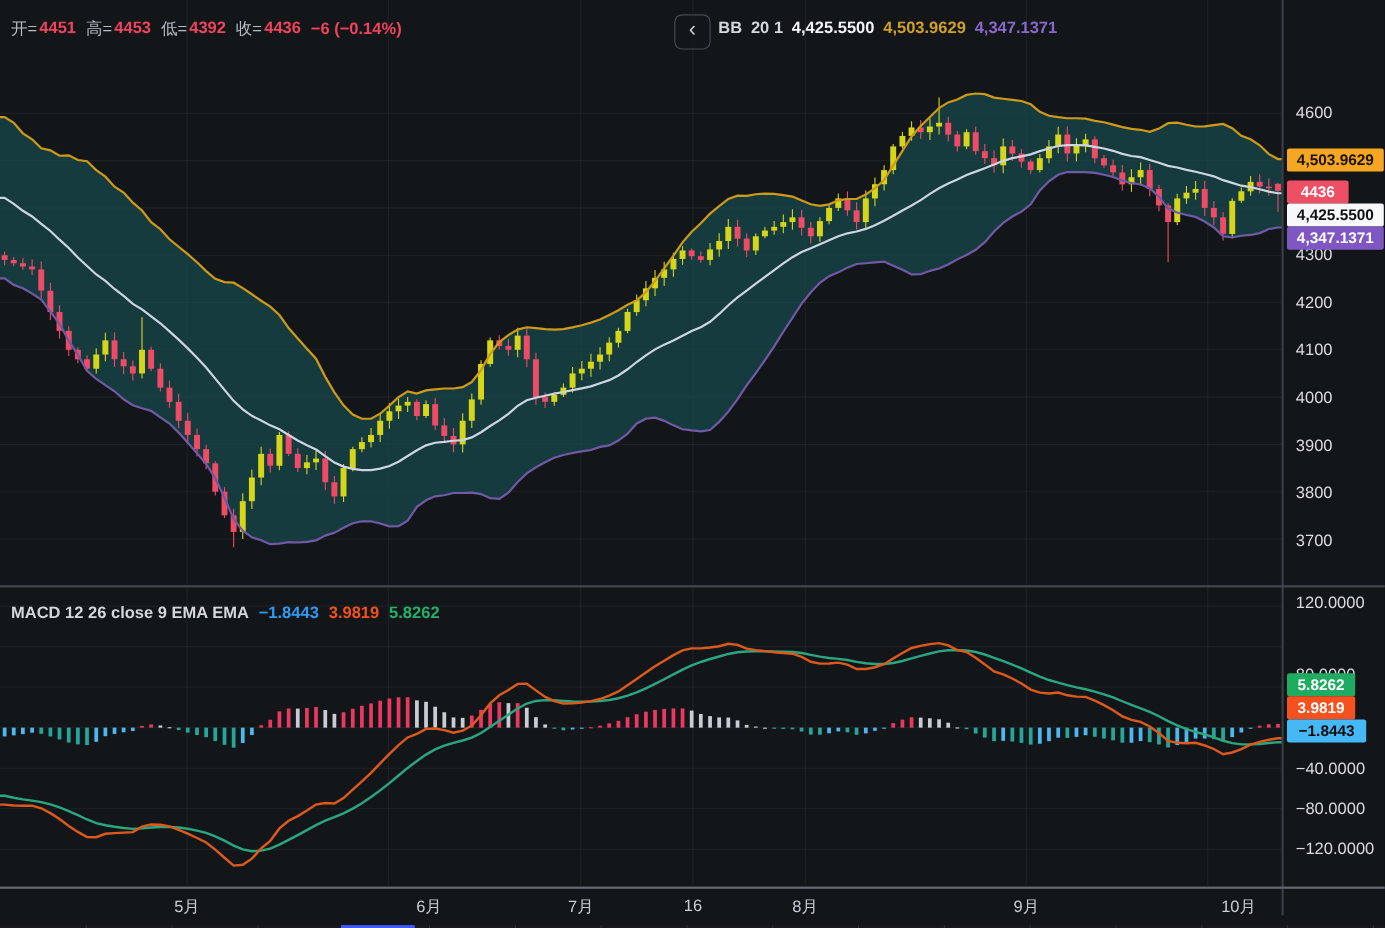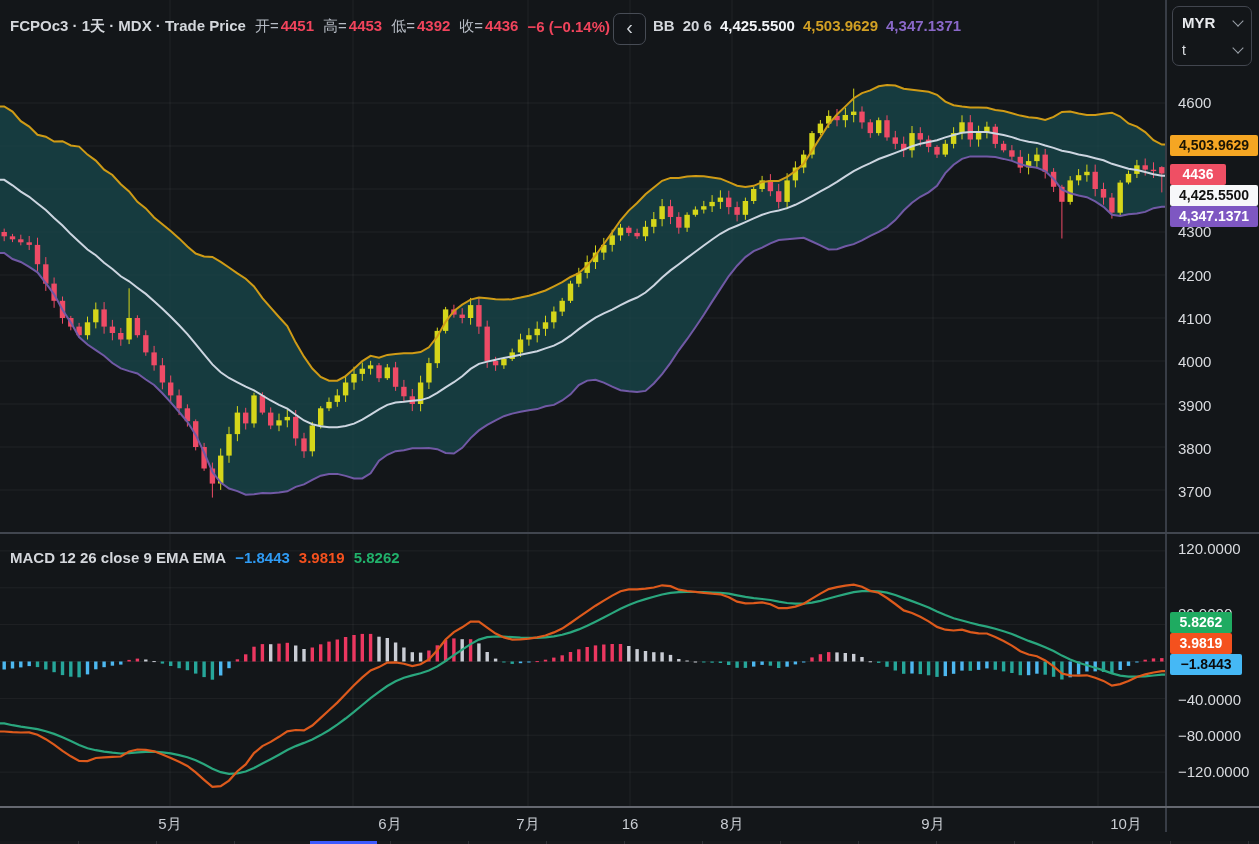--- a/index.html
+++ b/index.html
@@ -517,21 +517,20 @@
         <polyline points="0,723.4 4.2,723.4 12.5,725.2 20.8,726.7 29.2,727.8 37.5,729.2 45.8,731.2 54.1,733.9 62.5,737.3 70.8,741.1 79.1,745.0 87.5,748.3 95.8,750.2 104.1,751.6 112.4,752.7 120.8,753.5 129.1,753.1 137.4,752.3 145.8,751.8 154.1,751.7 162.4,752.3 170.7,753.4 179.1,755.1 187.4,757.2 195.7,760.3 204.1,764.2 212.4,768.7 220.7,772.2 229.0,773.9 237.4,773.3 245.7,771.5 254.0,767.9 262.4,763.5 270.7,759.2 279.0,754.7 287.3,750.1 295.7,746.1 304.0,742.9 312.3,739.4 320.7,735.1 329.0,730.2 337.3,724.6 345.6,718.5 354.0,711.9 362.3,705.0 370.6,698.1 379.0,691.9 387.3,686.0 395.6,681.3 403.9,677.8 412.3,675.4 420.6,673.2 428.9,670.5 437.3,666.4 445.6,661.0 453.9,655.2 462.2,649.7 470.6,644.1 478.9,639.6 487.2,637.2 495.6,636.5 503.9,636.6 512.2,637.2 520.5,637.7 528.9,637.9 537.2,637.8 545.5,637.3 553.9,636.3 562.2,634.8 570.5,632.4 578.8,629.4 587.2,625.8 595.5,621.7 603.8,617.5 612.2,613.1 620.5,608.7 628.8,604.9 637.1,601.8 645.5,599.1 653.8,596.8 662.1,594.5 670.5,592.9 678.8,592.2 687.1,592.0 695.4,592.0 703.8,592.2 712.1,592.5 720.4,592.8 728.8,593.7 737.1,595.3 745.4,596.9 753.7,598.2 762.1,599.0 770.4,600.0 778.7,601.7 787.1,603.0 795.4,603.7 803.7,603.7 812.0,602.7 820.4,600.9 828.7,598.5 837.0,596.2 845.4,594.1 853.7,592.2 862.0,591.1 870.3,591.1 878.7,591.4 887.0,592.7 895.3,595.0 903.7,598.1 912.0,601.1 920.3,604.2 928.6,607.6 937.0,611.5 945.3,615.1 953.6,618.2 962.0,620.5 970.3,622.8 978.6,624.9 986.9,626.6 995.3,628.7 1003.6,631.2 1011.9,634.0 1020.3,637.5 1028.6,640.9 1036.9,643.9 1045.2,647.2 1053.6,651.1 1061.9,655.6 1070.2,659.5 1078.6,662.8 1086.9,665.3 1095.2,667.7 1103.5,670.4 1111.9,673.4 1120.2,675.6 1128.5,676.7 1136.9,676.7 1145.2,676.3 1153.5,675.5 1161.8,674.7 1166,674.7" fill="none" stroke="#2aa77e" stroke-width="2.2"></polyline>
         <polyline points="0,731.5 4.2,731.5 12.5,732.2 20.8,732.5 29.2,732.4 37.5,734.8 45.8,739.2 54.1,744.6 62.5,750.9 70.8,756.3 79.1,760.9 87.5,761.1 95.8,758.0 104.1,757.4 112.4,756.9 120.8,756.5 129.1,751.5 137.4,749.5 145.8,749.8 154.1,751.3 162.4,754.4 170.7,757.9 179.1,761.8 187.4,765.9 195.7,772.4 204.1,779.8 212.4,786.9 220.7,786.2 229.0,780.6 237.4,771.2 245.7,764.4 254.0,753.1 262.4,746.1 270.7,741.9 279.0,736.8 287.3,731.4 295.7,730.0 304.0,730.4 312.3,725.5 320.7,717.9 329.0,710.3 337.3,702.6 345.6,694.0 354.0,685.3 362.3,677.4 370.6,670.4 379.0,667.1 387.3,662.6 395.6,662.3 403.9,663.7 412.3,666.1 420.6,664.3 428.9,659.5 437.3,650.2 445.6,639.5 453.9,632.1 462.2,627.3 470.6,621.7 478.9,621.5 487.2,627.6 495.6,633.6 503.9,637.4 512.2,639.6 520.5,639.4 528.9,638.7 537.2,637.4 545.5,635.5 553.9,632.4 562.2,628.6 570.5,623.0 578.8,617.2 587.2,611.3 595.5,605.7 603.8,600.6 612.2,595.6 620.5,591.2 628.8,589.4 637.1,589.4 645.5,588.6 653.8,587.5 662.1,585.3 670.5,586.2 678.8,589.7 687.1,591.0 695.4,591.9 703.8,592.9 712.1,593.7 720.4,594.3 728.8,597.2 737.1,601.6 745.4,603.3 753.7,603.2 762.1,602.4 770.4,604.2 778.7,608.2 787.1,608.2 795.4,606.6 803.7,603.8 812.0,598.6 820.4,593.6 828.7,589.1 837.0,587.2 845.4,585.6 853.7,584.7 862.0,586.7 870.3,590.9 878.7,592.8 887.0,598.0 895.3,604.0 903.7,610.4 912.0,613.0 920.3,616.8 928.6,621.4 937.0,626.9 945.3,629.7 953.6,630.5 962.0,629.6 970.3,632.1 978.6,633.3 986.9,633.5 995.3,637.0 1003.6,641.0 1011.9,645.6 1020.3,651.2 1028.6,654.5 1036.9,656.2 1045.2,660.4 1053.6,666.4 1061.9,673.5 1070.2,675.3 1078.6,675.7 1086.9,675.3 1095.2,677.7 1103.5,680.9 1111.9,685.7 1120.2,684.1 1128.5,681.1 1136.9,677.0 1145.2,674.4 1153.5,672.5 1161.8,671.2 1166,671.2" fill="none" stroke="#dd5a1c" stroke-width="2.2"></polyline>
       </g>
     </svg>
 
   <div id="v-axis-divider" class="divider"></div>
   <div id="pane-divider" class="divider"></div>
   <div id="time-divider" class="divider"></div>
 
   <div id="legend-price" class="legend-row">
-    <span class="lg-title">FCPOc3 · 1天 · MDX · Trade Price</span>
     <span class="lg-pair">
         <span class="lg-label">开=</span>
         <span class="lg-red">4451</span>
       </span>
     <span class="lg-pair">
         <span class="lg-label">高=</span>
         <span class="lg-red">4453</span>
       </span>
     <span class="lg-pair">
         <span class="lg-label">低=</span>
@@ -543,43 +542,33 @@
       </span>
     <span class="lg-red">−6 (−0.14%)</span>
   </div>
 
   <div id="collapse-btn">
     <span>‹</span>
   </div>
 
   <div class="legend-row" style="left:653px;top:17px;gap:8px;">
     <span class="lg-title">BB</span>
-    <span class="lg-title">20 6</span>
+    <span class="lg-title">20 1</span>
     <span class="lg-white">4,425.5500</span>
     <span class="lg-yellow">4,503.9629</span>
     <span class="lg-purple">4,347.1371</span>
   </div>
 
   <div id="legend-macd" class="legend-row">
     <span class="lg-title">MACD 12 26 close 9 EMA EMA</span>
     <span class="lg-blue">−1.8443</span>
     <span class="lg-orange">3.9819</span>
     <span class="lg-green">5.8262</span>
   </div>
 
-  <div id="currency-box">
-    <div class="cur-row">
-      <span class="cur-txt">MYR</span>
-      <span class="chev"></span>
-    </div>
-    <div class="cur-row">
-      <span class="unit-txt">t</span>
-      <span class="chev"></span>
-    </div>
-  </div>
 
   <div id="right-axis">
       <div class="tick" style="top: 94px;">4600</div>
       <div class="tick" style="top: 223px;">4300</div>
       <div class="tick" style="top: 267px;">4200</div>
       <div class="tick" style="top: 310px;">4100</div>
       <div class="tick" style="top: 353px;">4000</div>
       <div class="tick" style="top: 397px;">3900</div>
       <div class="tick" style="top: 440px;">3800</div>
       <div class="tick" style="top: 483px;">3700</div>

